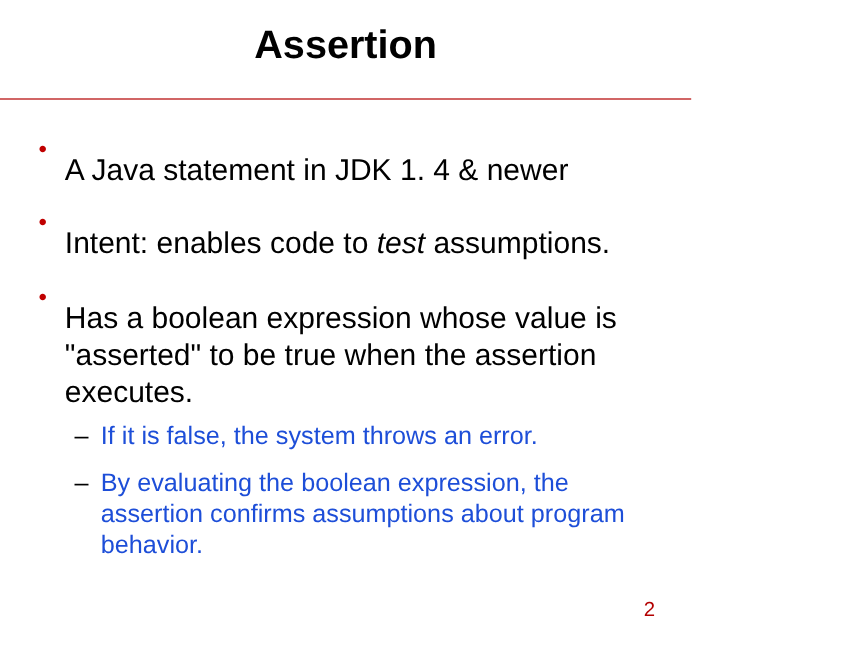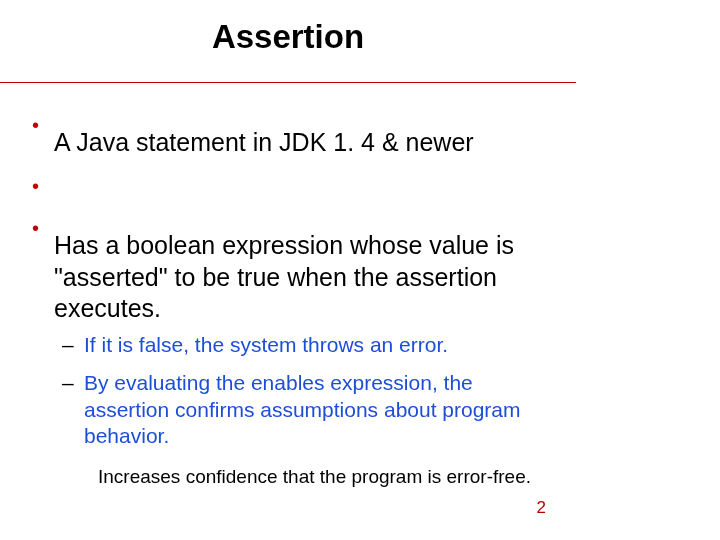--- a/index.html
+++ b/index.html
@@ -91,38 +91,38 @@
     <li>
       <div class="row">
         <span class="bullet-dot">•</span>
         <span class="li-text">A Java statement in JDK 1. 4 &amp; newer</span>
       </div>
     </li>
 
     <li>
       <div class="row">
         <span class="bullet-dot">•</span>
+        <span class="li-text"><span>Intent: enables code to </span><span class="ital">test</span><span> assumptions.</span></span>
       </div>
     </li>
 
     <li>
       <div class="row">
         <span class="bullet-dot">•</span>
         <span class="li-text">Has a boolean expression whose value is "asserted" to be true when the assertion executes.</span>
       </div>
       <ul class="dash">
         <li>
           <span class="dash-mark">–</span>
           <span class="dash-text">If it is false, the system throws an error.</span>
         </li>
         <li>
           <span class="dash-mark">–</span>
-          <span class="dash-text">By evaluating the enables expression, the assertion confirms assumptions about program behavior.</span>
+          <span class="dash-text">By evaluating the boolean expression, the assertion confirms assumptions about program behavior.</span>
         </li>
       </ul>
-      <div class="deep">Increases confidence that the program is error-free.</div>
     </li>
 
   </ul>
 
   <div class="pagenum">2</div>
 
 </div>
 
 </body></html>

